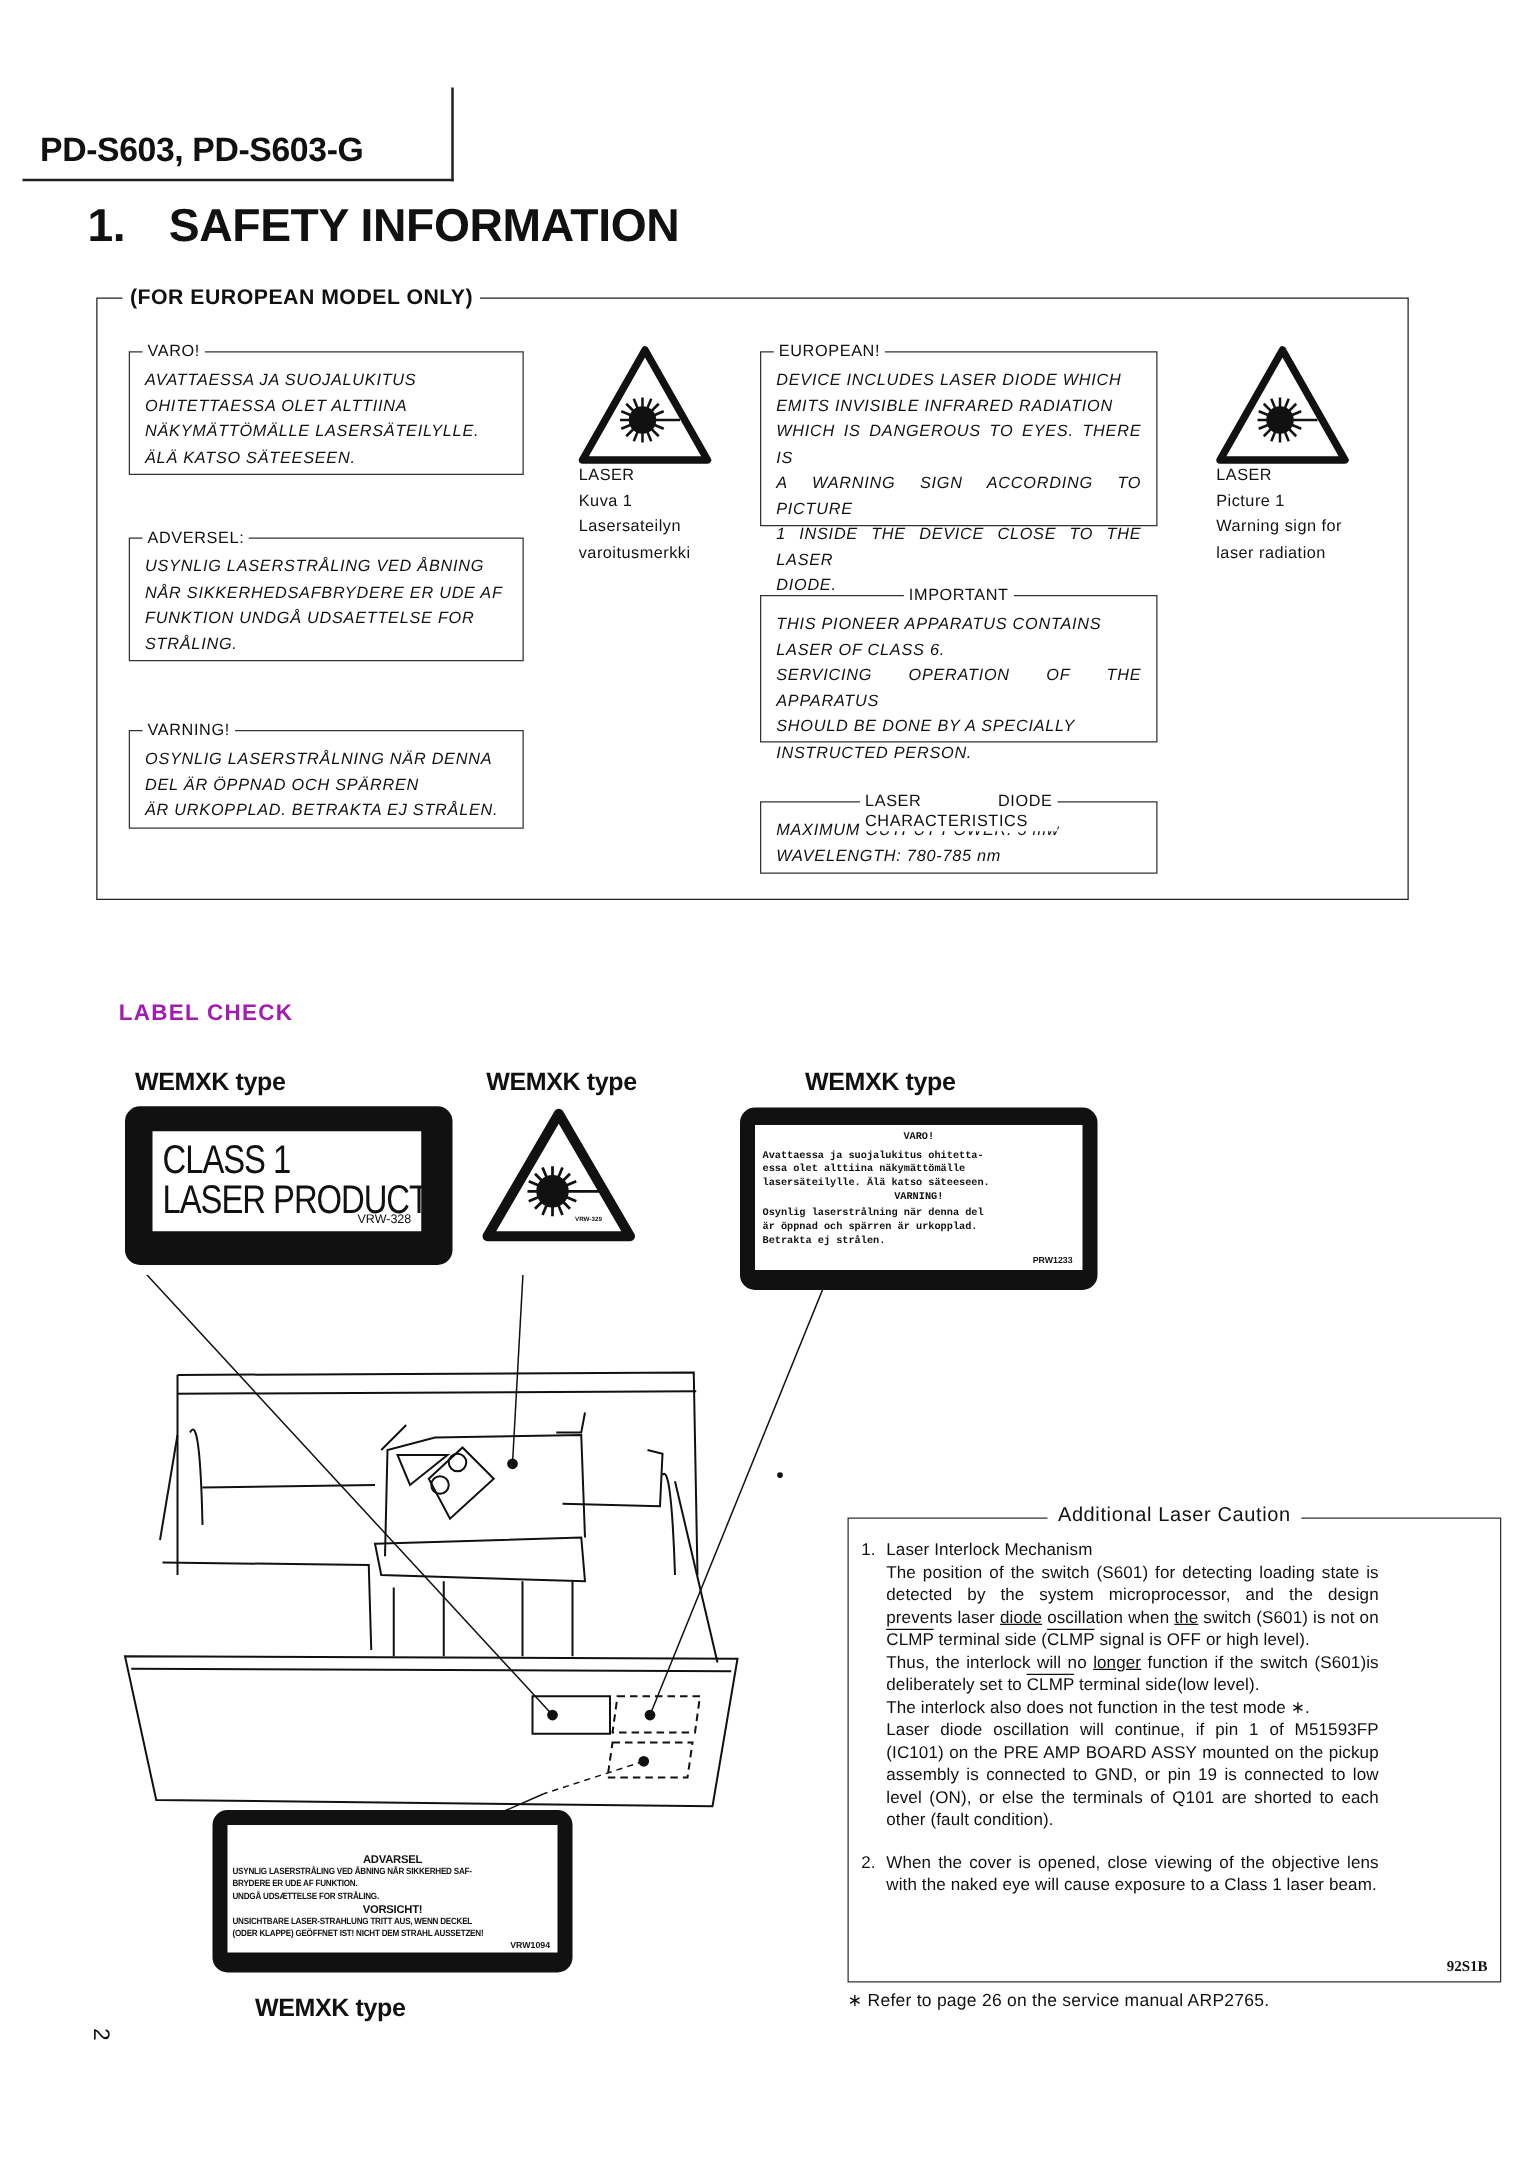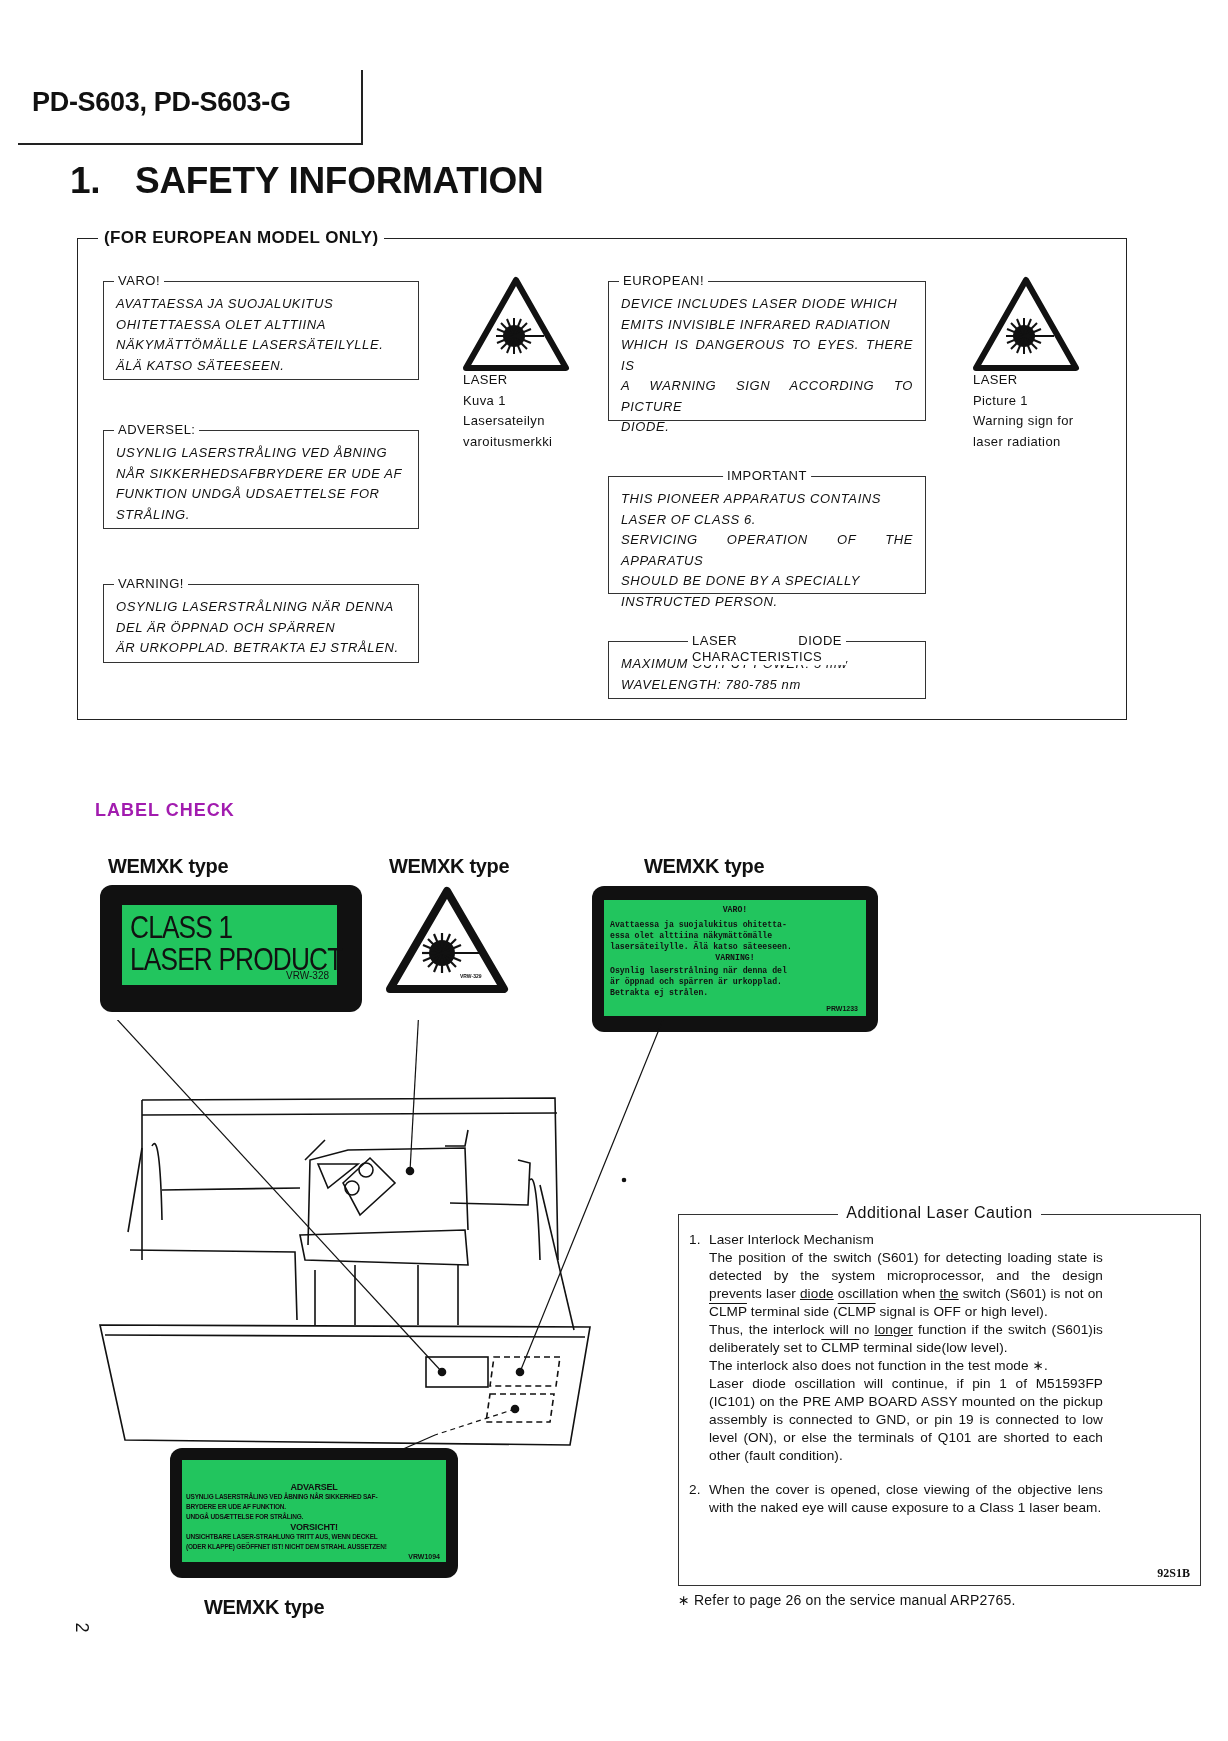--- a/index.html
+++ b/index.html
@@ -3,21 +3,21 @@
 <meta charset="utf-8">
 <style>
   * { box-sizing: border-box; margin: 0; padding: 0; }
   html, body { width: 1228px; height: 1741px; background: #ffffff; }
   body { position: relative; font-family: "Liberation Sans", "DejaVu Sans", sans-serif; color: #111; overflow: hidden; }
 
   .abs { position: absolute; }
 
   
   .model-box { left: 18px; top: 70px; width: 345px; height: 75px; border-right: 2px solid #222; border-bottom: 2px solid #222; }
-  .model-title { left: 32px; top: 87px; font-size: 27px; font-weight: bold; letter-spacing: -0.3px; }
+  .model-title { left: 32px; top: 105px; font-size: 27px; font-weight: bold; letter-spacing: -0.3px; }
   .page-title { left: 70px; top: 160px; font-size: 37px; font-weight: bold; letter-spacing: -0.3px; }
   .page-title .num { display: inline-block; width: 65px; }
 
   
   .euro-frame { left: 77px; top: 238px; width: 1050px; height: 482px; border: 1.5px solid #222; }
   .euro-legend { left: 98px; top: 228px; background: #fff; padding: 0 6px; font-size: 17px; font-weight: bold; letter-spacing: 0.4px; }
 
   
   .nbox { border: 1.3px solid #333; padding: 12px 12px 6px 12px; font-size: 13px; line-height: 20.5px; letter-spacing: 0.6px; text-align: justify; text-align-last: left; }
   .nbox .legend { position: absolute; top: -9px; left: 10px; background: #fff; padding: 0 4px; font-size: 13px; line-height: 16px; letter-spacing: 0.5px; }
@@ -25,21 +25,21 @@
   .nbox p { margin: 0; font-style: italic; }
 
   
   .laser-caption { font-size: 13px; line-height: 20.5px; letter-spacing: 0.4px; }
 
   
   .label-check { left: 95px; top: 800px; font-size: 18px; font-weight: bold; letter-spacing: 1px; color: #a21caf; }
   .wemxk { font-size: 20px; font-weight: bold; letter-spacing: -0.3px; }
 
   .label-black { background: #111; border-radius: 12px; }
-  .label-inner { background: #22c55e; position: absolute; }
+  .label-inner { background: #ffffff; position: absolute; }
 
   .class1-text { font-family: "Liberation Sans Narrow", "Liberation Sans", sans-serif; font-size: 32px; line-height: 32px; letter-spacing: -1px; transform: scaleX(0.82); transform-origin: left top; white-space: nowrap; }
 
   .mono-label { font-family: "Liberation Mono", "DejaVu Sans Mono", monospace; font-weight: bold; font-size: 8.2px; line-height: 11px; color: #111; }
 
   .ad-label { font-family: "Liberation Sans", sans-serif; font-weight: bold; font-size: 7.2px; line-height: 10px; letter-spacing: -0.2px; transform: scaleX(0.9); transform-origin: left top; }
 
   
   .caution-box { left: 678px; top: 1214px; width: 523px; height: 372px; border: 1.3px solid #333; }
   .caution-legend { left: 0; right: 0; top: -11px; text-align: center; }
@@ -115,20 +115,21 @@
   <div>Lasersateilyn</div>
   <div>varoitusmerkki</div>
 </div>
 
 <div class="abs nbox" style="left:608px; top:281px; width:318px; height:140px;">
   <span class="legend">EUROPEAN!</span>
   <p>DEVICE INCLUDES LASER DIODE WHICH</p>
   <p>EMITS INVISIBLE INFRARED RADIATION</p>
   <p>WHICH IS DANGEROUS TO EYES. THERE IS</p>
   <p>A WARNING SIGN ACCORDING TO PICTURE</p>
+  <p>1 INSIDE THE DEVICE CLOSE TO THE LASER</p>
   <p>DIODE.</p>
 </div>
 
 <div class="abs nbox" style="left:608px; top:476px; width:318px; height:118px;">
   <span class="legend center">IMPORTANT</span>
   <p>THIS PIONEER APPARATUS CONTAINS</p>
   <p>LASER OF CLASS 6.</p>
   <p>SERVICING OPERATION OF THE APPARATUS</p>
   <p>SHOULD BE DONE BY A SPECIALLY</p>
   <p>INSTRUCTED PERSON.</p>

